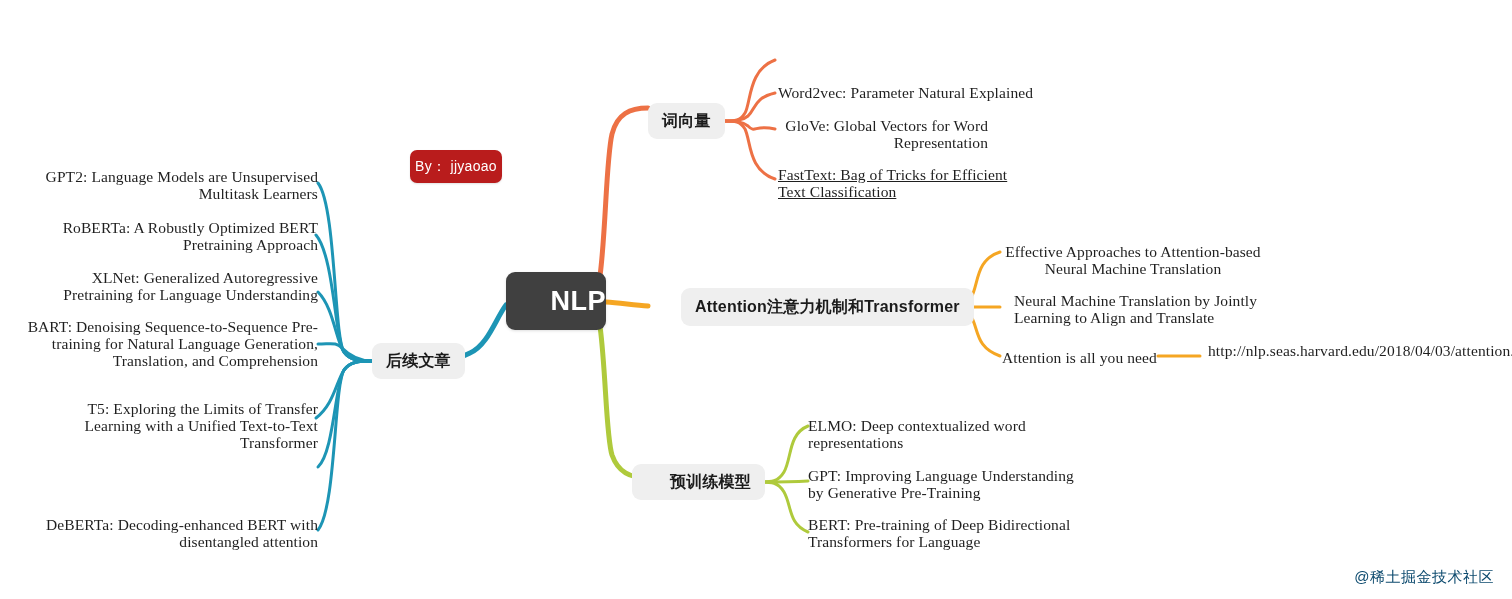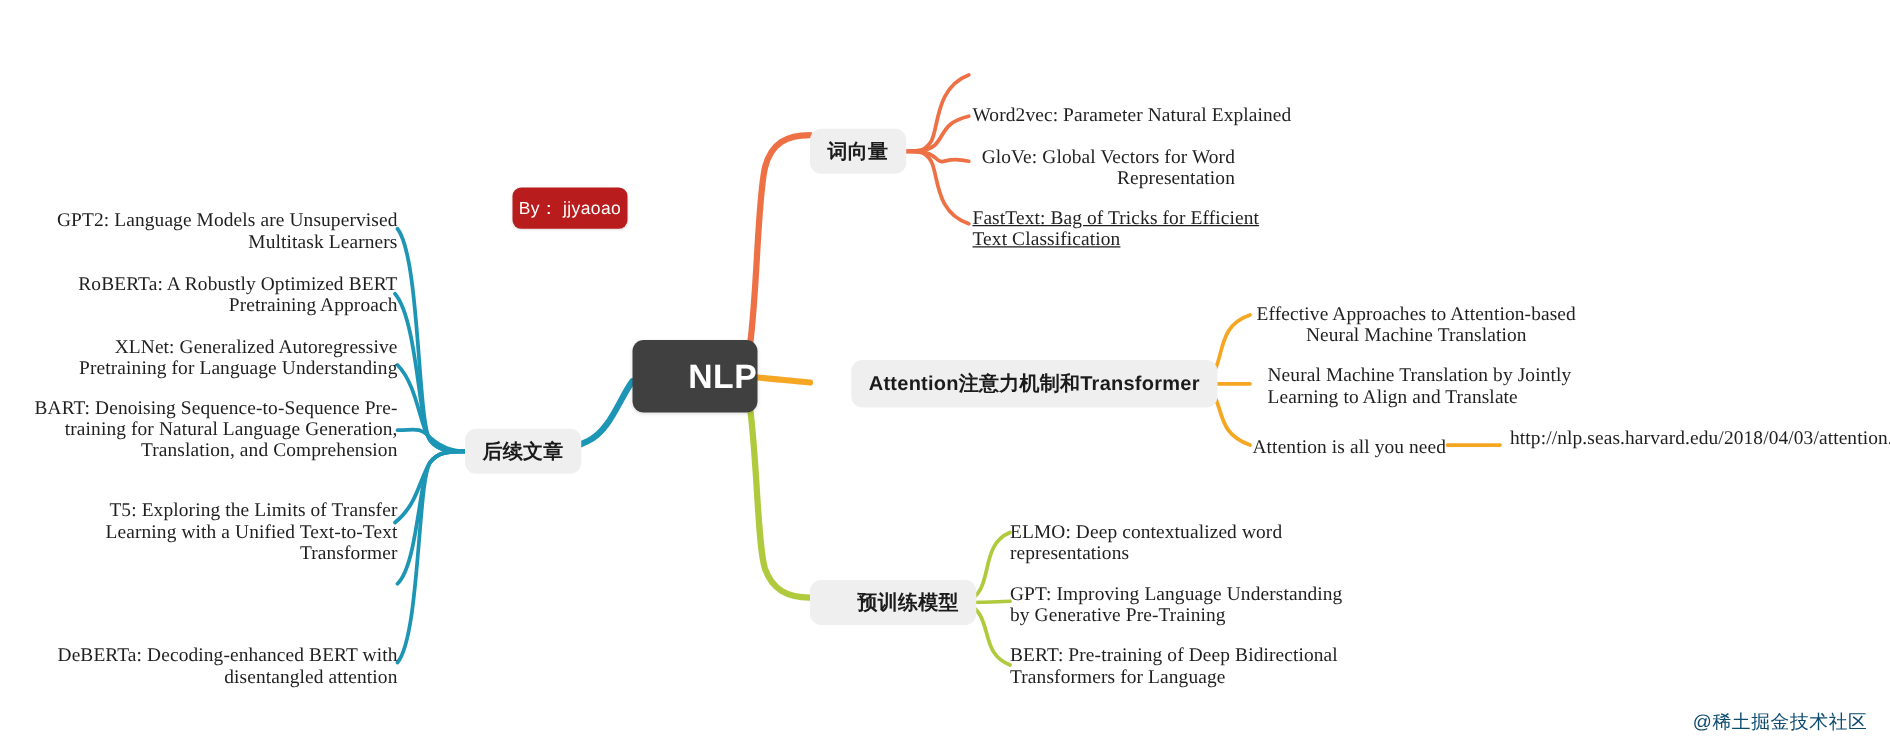--- a/index.html
+++ b/index.html
@@ -58,21 +58,21 @@
   .branch-node span {
     font-family: "Liberation Sans", "DejaVu Sans", sans-serif;
     font-size: 16px;
     font-weight: 700;
     color: #1b1b1b;
     white-space: nowrap;
     letter-spacing: 0.2px;
   }
   #node-word-vector { left: 648px; top: 103px; height: 36px; }
   #node-attention   { left: 648px; top: 288px; height: 38px; margin-left: 33px; }
-  #node-pretrain    { left: 648px; top: 464px; height: 36px; padding-left: 38px; }
+  #node-pretrain    { left: 632px; top: 464px; height: 36px; padding-left: 38px; }
   #node-followup    { left: 372px; top: 343px; height: 36px; }
 
   
   .leaf {
     position: absolute;
     font-family: "Liberation Serif", "DejaVu Serif", serif;
     font-size: 15.5px;
     line-height: 17px;
     color: #1f1f1f;
     letter-spacing: 0.1px;

